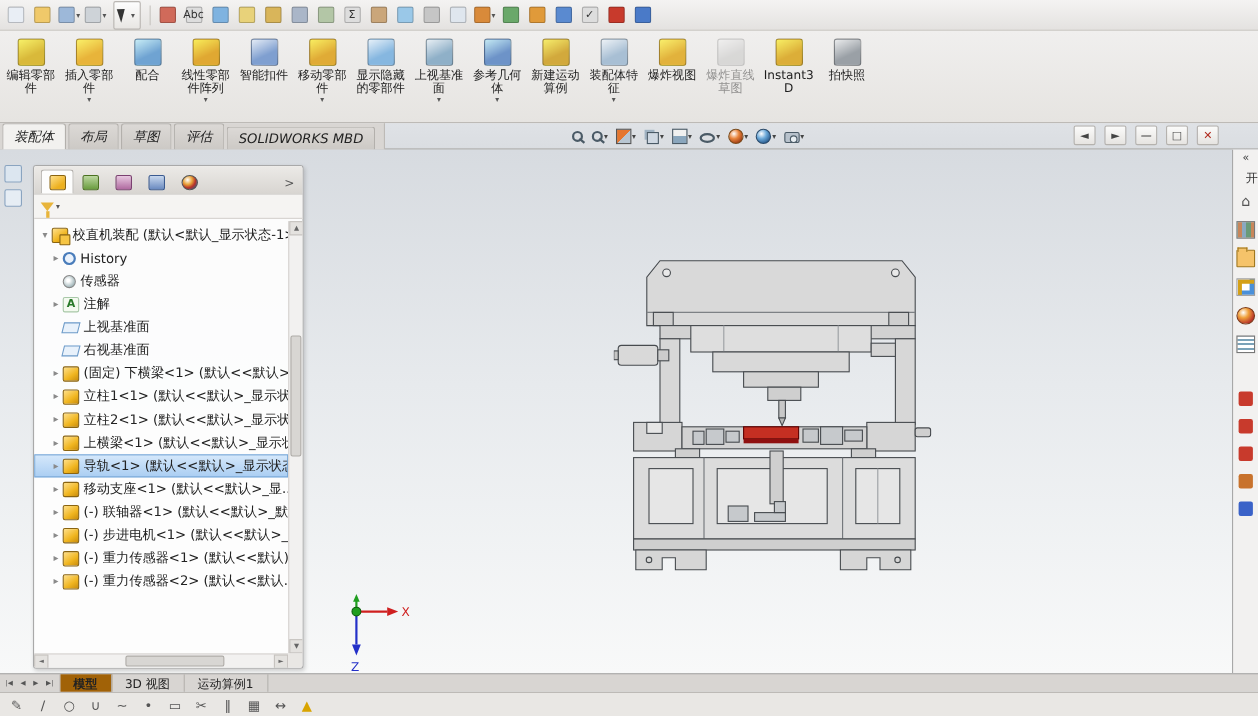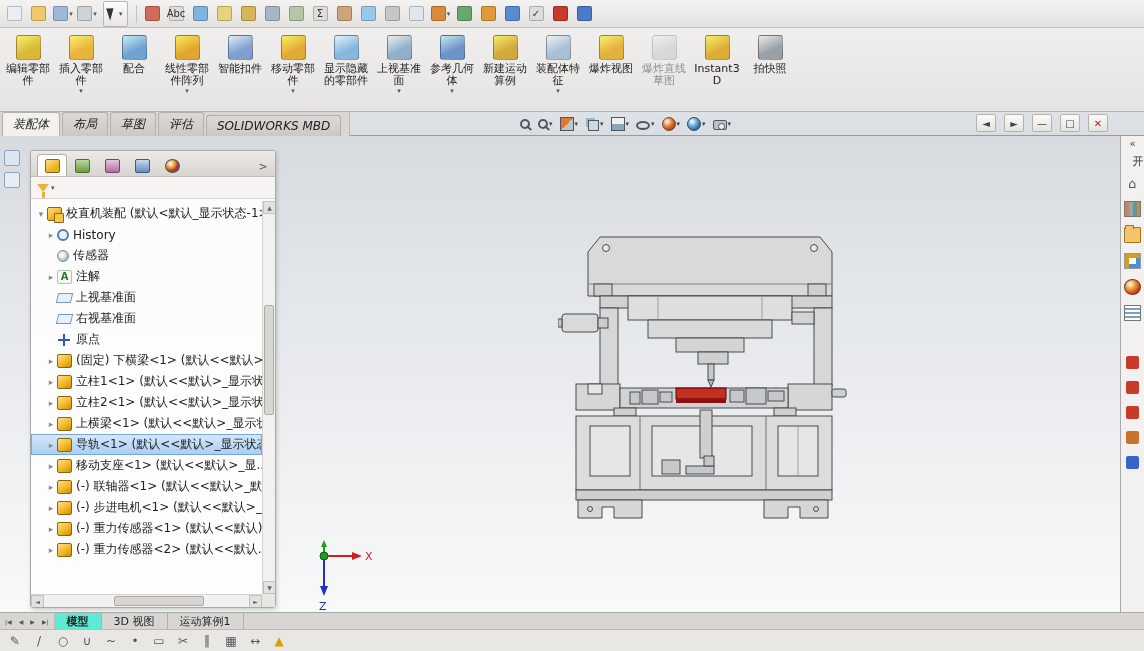--- a/index.html
+++ b/index.html
@@ -144,21 +144,21 @@
   .tp-ball { border-radius:50%; background:radial-gradient(circle at 35% 30%,#fff,#f0a03a 35%,#b8342a 75%); border:1px solid #7a3a1a; }
   .tp-list { background:repeating-linear-gradient(#fff 0 2px,#7aa2b8 2px 4px); border:1px solid #777; }
   .tp-mini { width:13px; height:13px; border-radius:2px; margin:6px 0; }
 
   
   .bottombar { position:absolute; left:0; top:612px; right:0; height:17px; background:#d8d5d2;
     border-top:1px solid #a8a8a8; display:flex; align-items:stretch; font-size:11px; }
   .bnav { display:flex; align-items:center; padding:0 2px; gap:1px; border-right:1px solid #bdbab6; }
   .bnbtn { font-size:6px; color:#555; padding:2px 3px; }
   .mtab { display:flex; align-items:center; padding:0 12px; border-right:1px solid #b5b2ae; color:#222; cursor:default; }
-  .mtab.active { background:#5eead4; font-weight:bold; }
+  .mtab.active { background:#a16207; font-weight:bold; }
 
   
   .statusbar { position:absolute; left:0; top:629px; right:0; height:22px; background:#e9e7e4;
     border-top:1px solid #bdbab6; display:flex; align-items:center; padding:0 4px; gap:2px; }
   .sbtn { width:22px; height:18px; display:flex; align-items:center; justify-content:center;
     font-size:12px; color:#555; border:1px solid transparent; border-radius:2px; }
 </style>
 </head>
 <body>
 
@@ -543,25 +543,20 @@
               <span class="arr"></span>
               <span class="tico plane"></span>
               <span class="tlabel">上视基准面</span>
             </div>
             <div class="trow">
               <span class="arr"></span>
               <span class="tico plane"></span>
               <span class="tlabel">右视基准面</span>
             </div>
             <div class="trow">
-              <span class="arr"></span>
-              <span class="tico origin"></span>
-              <span class="tlabel">原点</span>
-            </div>
-            <div class="trow">
               <span class="arr">▸</span>
               <span class="tico part"></span>
               <span class="tlabel">(固定) 下横梁&lt;1&gt; (默认&lt;&lt;默认&gt;_...</span>
             </div>
             <div class="trow">
               <span class="arr">▸</span>
               <span class="tico part"></span>
               <span class="tlabel">立柱1&lt;1&gt; (默认&lt;&lt;默认&gt;_显示状...</span>
             </div>
             <div class="trow">

